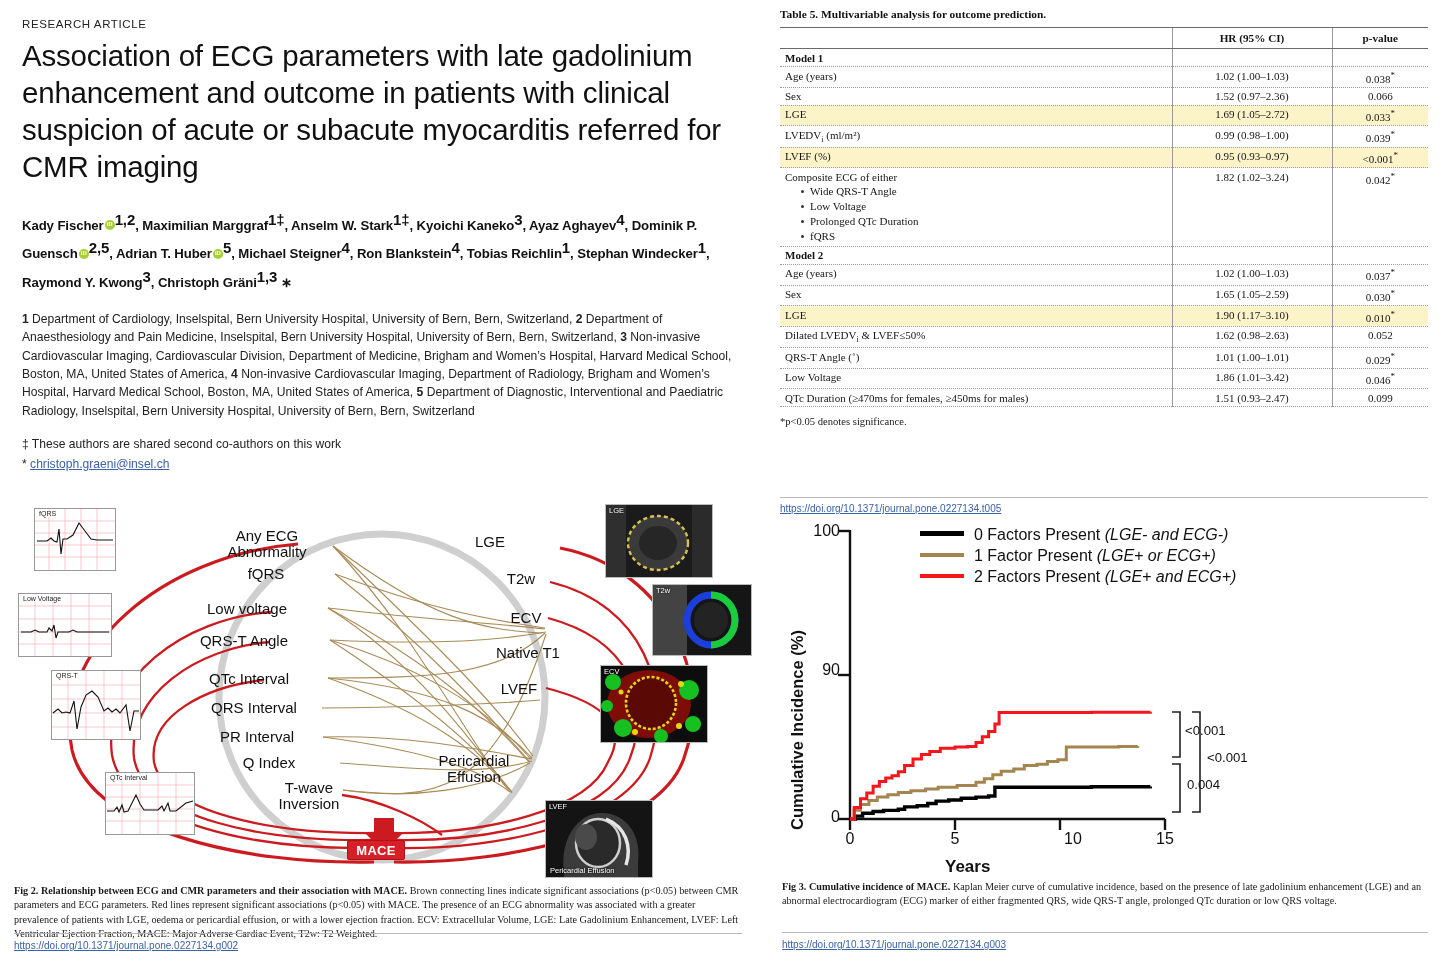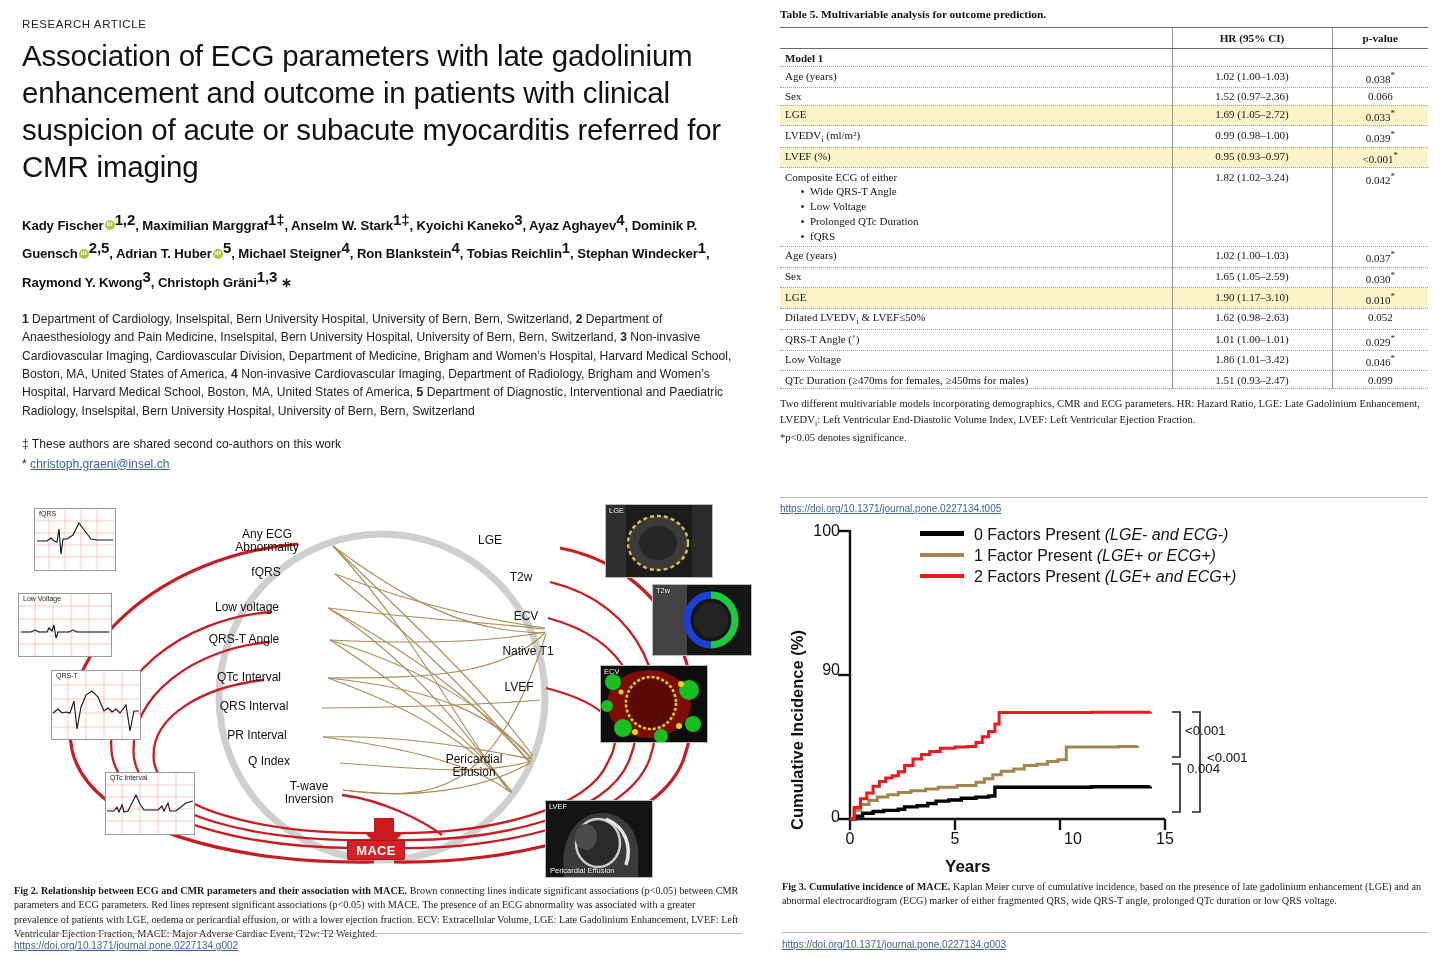--- a/index.html
+++ b/index.html
@@ -62,21 +62,21 @@
   .cmrthumb{ position:absolute; border:1px solid #bbb; background:#0a0a0a; overflow:hidden; }
   .cmrthumb .lab{
     position:absolute; left:3px; top:1px; font-size:7.5px; color:#fff; z-index:4;
     text-shadow:0 0 2px #000;
   }
   .cmrthumb .lab2{
     position:absolute; left:4px; bottom:2px; font-size:7.5px; color:#fff; z-index:4;
     text-shadow:0 0 2px #000;
   }
   .circlabel{
-    position:absolute; font-size:12px; color:#111; text-align:center;
+    position:absolute; font-size:15px; color:#111; text-align:center;
     line-height:1.06; white-space:pre-line;
   }
   .caption {
     position:absolute; font-family:"Liberation Serif", serif;
     font-size:10.2px; line-height:1.42; color:#1a1a1a; text-align:left;
   }
   .caption b{ font-weight:bold; }
   .doi {
     position:absolute; font-size:10px; color:#3a62a8;
     text-decoration:underline; font-family:"Liberation Sans", sans-serif;
@@ -378,20 +378,25 @@
           <tr class="dot">
             <td class="cLab">Composite ECG of either<ul class="bullets">
                 <li>Wide QRS-T Angle</li>
                 <li>Low Voltage</li>
                 <li>Prolonged QTc Duration</li>
                 <li>fQRS</li>
               </ul></td>
             <td class="cHR">1.82 (1.02–3.24)</td>
             <td class="cP">0.042<span class="star">*</span></td>
           </tr>
+          <tr class="dot model">
+            <td class="cLab">Model 2</td>
+            <td class="cHR"></td>
+            <td class="cP"></td>
+          </tr>
           <tr class="dot">
             <td class="cLab">Age (years)</td>
             <td class="cHR">1.02 (1.00–1.03)</td>
             <td class="cP">0.037<span class="star">*</span></td>
           </tr>
           <tr class="dot">
             <td class="cLab">Sex</td>
             <td class="cHR">1.65 (1.05–2.59)</td>
             <td class="cP">0.030<span class="star">*</span></td>
           </tr>
@@ -417,25 +422,20 @@
           </tr>
           <tr class="dot">
             <td class="cLab">QTc Duration (≥470ms for females, ≥450ms for males)</td>
             <td class="cHR">1.51 (0.93–2.47)</td>
             <td class="cP">0.099</td>
           </tr>
         </tbody>
     </table>
 
     <div class="tbl-foot">
-      <div>
-        Two different multivariable models incorporating demographics, CMR and ECG parameters. HR: Hazard Ratio,
-        LGE: Late Gadolinium Enhancement, LVEDV<sub>i</sub>: Left Ventricular End-Diastolic Volume Index, LVEF: Left
-        Ventricular Ejection Fraction.
-      </div>
       <div>*p&lt;0.05 denotes significance.</div>
     </div>
   </div>
   <div class="hr-line" style="left:780px; top:497px; width:648px;"></div>
   <a class="doi" style="left:780px; top:503px;" href="#">https://doi.org/10.1371/journal.pone.0227134.t005</a>
 
   <div class="fig3">
     <div class="ylabel" style="left:8px; top:310px;">Cumulative Incidence (%)</div>
 
     <div class="ytick" style="left:14px; top:2px;">100</div>
@@ -480,21 +480,21 @@
         </g>
 
       <g stroke="#222" stroke-width="1.6" fill="none">
         <path d="M392,192 L400,192 L400,237 L392,237"></path>
         <path d="M392,244 L400,244 L400,292 L392,292"></path>
         <path d="M412,192 L420,192 L420,292 L412,292"></path>
       </g>
     </svg>
 
     <div class="pval" style="left:405px; top:203px;">&lt;0.001</div>
-    <div class="pval" style="left:407px; top:241px;">0.004</div>
+    <div class="pval" style="left:407px; top:257px;">0.004</div>
     <div class="pval" style="left:427px; top:230px;">&lt;0.001</div>
   </div>
 
   <div class="caption" style="left:782px; top:880px; width:646px;">
     <b>Fig 3. Cumulative incidence of MACE.</b><span> Kaplan Meier curve of cumulative incidence, based on the presence of late gadolinium enhancement (LGE) and an abnormal electrocardiogram (ECG) marker of either fragmented QRS, wide QRS-T angle, prolonged QTc duration or low QRS voltage.</span>
   </div>
   <div class="hr-line" style="left:782px; top:932px; width:646px;"></div>
   <a class="doi" style="left:782px; top:939px;" href="#">https://doi.org/10.1371/journal.pone.0227134.g003</a>
 
 </div>

